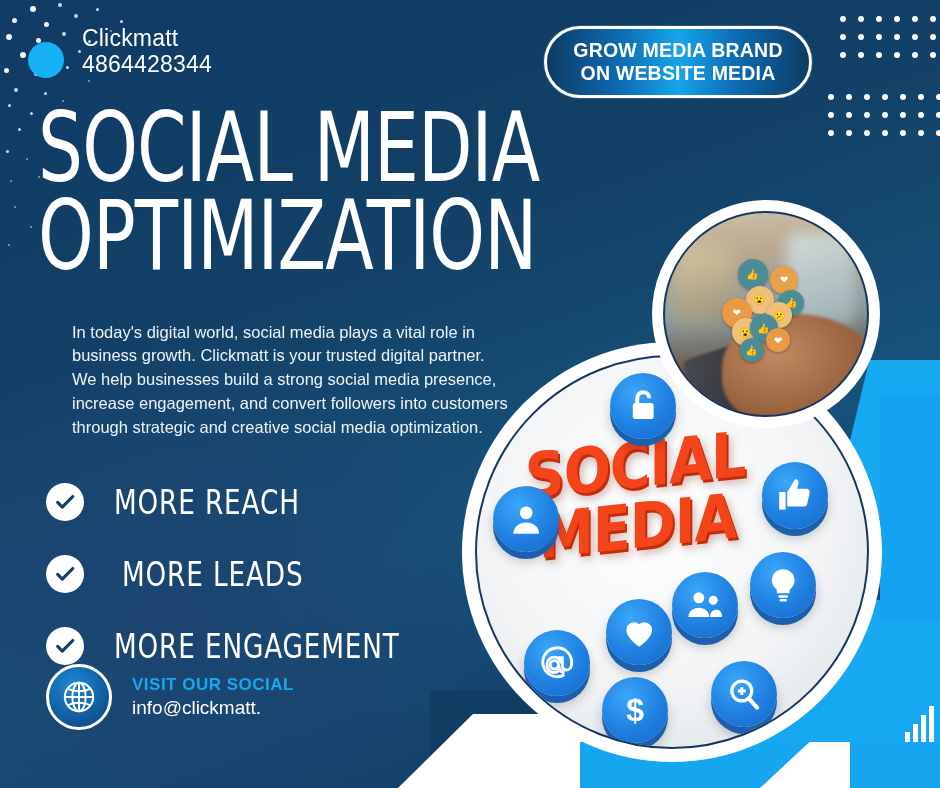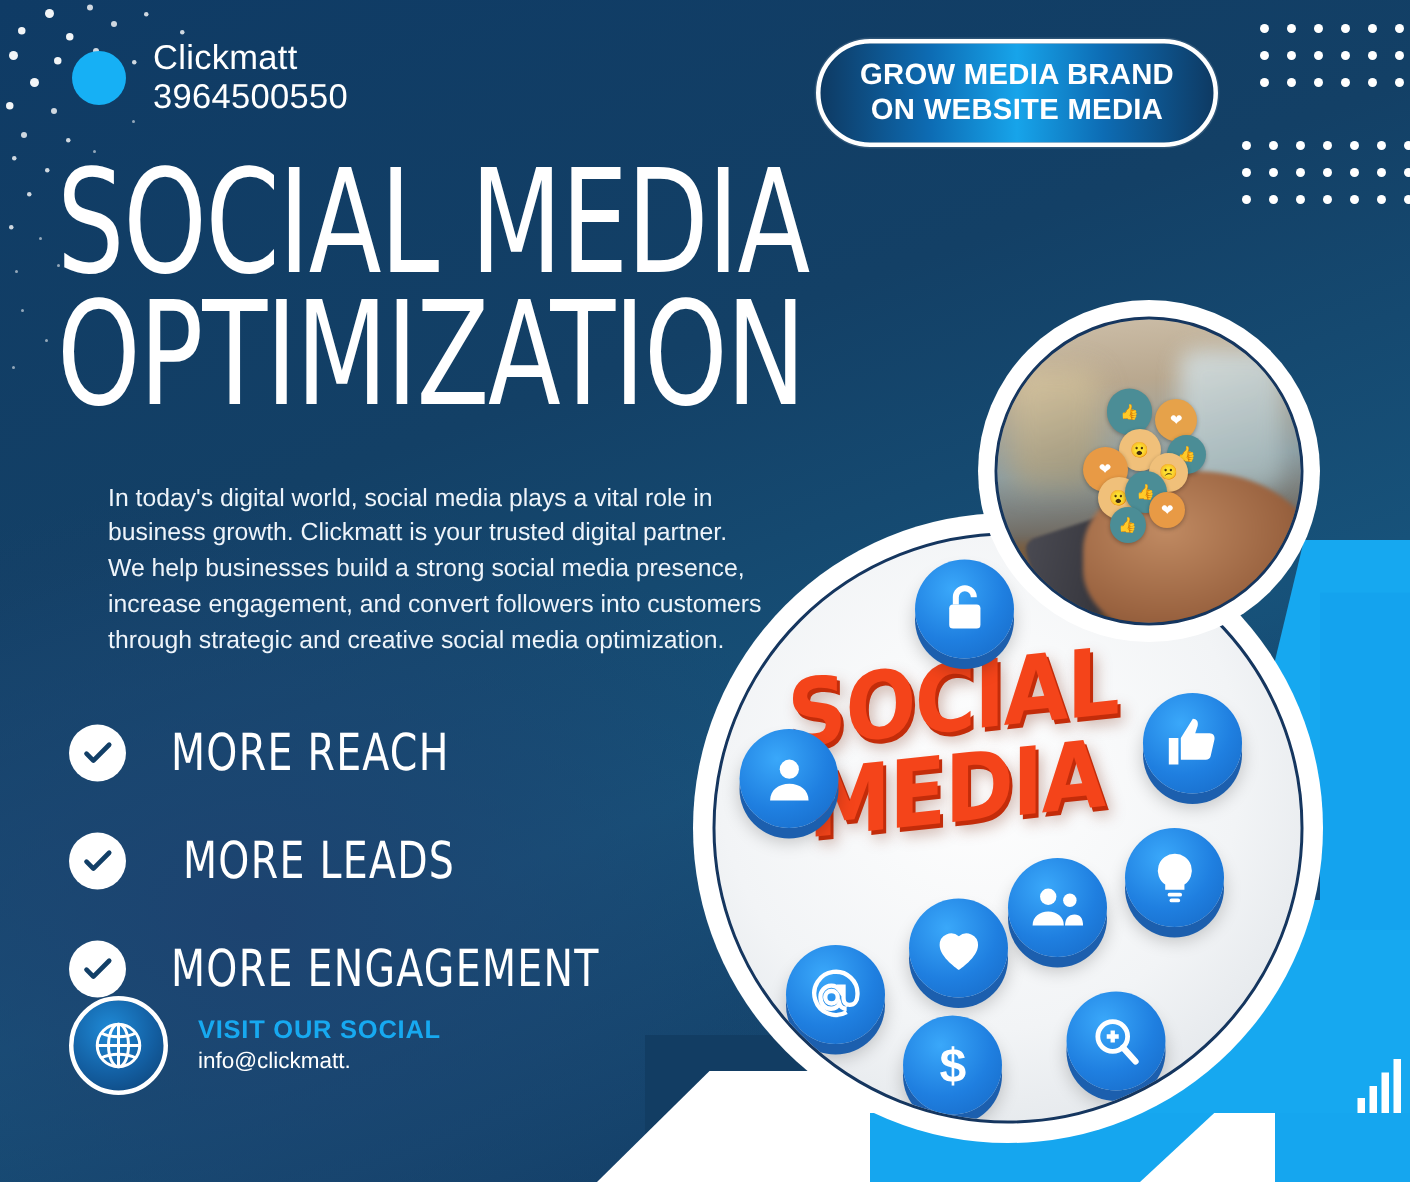--- a/index.html
+++ b/index.html
@@ -40,21 +40,21 @@
   .dotgrid{position:absolute;display:grid;gap:12px;}
   .dotgrid span{width:6px;height:6px;border-radius:50%;background:#ffffff;display:block;}
   #dots-a{left:840px;top:16px;grid-template-columns:repeat(6,6px);grid-template-rows:repeat(3,6px);}
   #dots-b{left:828px;top:94px;grid-template-columns:repeat(7,6px);grid-template-rows:repeat(3,6px);}
 
   
   #particles{position:absolute;left:0;top:0;width:200px;height:260px;}
   #particles b{position:absolute;background:#ffffff;border-radius:50%;display:block;}
 
   
-  #brand{position:absolute;left:48px;top:26px;display:flex;align-items:center;gap:18px;}
+  #brand{position:absolute;left:28px;top:26px;display:flex;align-items:flex-end;gap:18px;}
   #brand .logodot{width:36px;height:36px;border-radius:50%;background:#16b0f5;flex:none;}
   #brand .btxt{color:#fff;line-height:1.12;}
   #brand .bname{font-size:23px;letter-spacing:.2px;}
   #brand .bphone{font-size:23px;letter-spacing:.2px;}
 
   #badge{position:absolute;left:544px;top:26px;width:268px;height:72px;border-radius:38px;
     border:3px solid #ffffff;box-sizing:border-box;
     background:linear-gradient(90deg,#0e3a63 0%,#0d6cb4 28%,#17a4ea 50%,#0d6cb4 72%,#0e3a63 100%);
     display:flex;align-items:center;justify-content:center;text-align:center;
     box-shadow:0 0 0 1px rgba(255,255,255,.12);}
@@ -83,21 +83,21 @@
   .bullet.indent .blabel{margin-left:38px;}
 
   
   #website{position:absolute;left:46px;top:664px;display:flex;align-items:center;gap:20px;}
   #website .globe{width:66px;height:66px;border-radius:50%;border:3px solid #ffffff;
     box-sizing:border-box;background:radial-gradient(circle at 40% 32%,#1f8ad6 0%,#135fa2 55%,#0d3f72 100%);
     display:flex;align-items:center;justify-content:center;}
   #website .globe svg{width:40px;height:40px;}
   #website .wtxt{line-height:1.22;}
   #website .wtitle{color:#17a9f0;font-weight:bold;font-size:17px;letter-spacing:.5px;}
-  #website .wmail{color:#ffffff;font-size:15px;}
+  #website .wmail{color:#ffffff;font-size:19px;}
 
   
   .photocircle{position:absolute;border-radius:50%;background:#ffffff;
     display:flex;align-items:center;justify-content:center;overflow:hidden;}
   .photocircle .inner{border-radius:50%;overflow:hidden;position:relative;
     border:2px solid #15365f;box-sizing:border-box;}
 
   #circle-small{left:652px;top:200px;width:228px;height:228px;padding:11px;box-sizing:border-box;}
   #circle-small .inner{width:100%;height:100%;
     background:linear-gradient(175deg,#cdbfa9 0%,#b9a88f 22%,#8c9ea3 48%,#6c6257 70%,#3f3a33 100%);}
@@ -227,21 +227,21 @@
       <b style="left: 38px; top: 176px; width: 2px; height: 2px; opacity: 0.55;"></b>
       <b style="left: 14px; top: 206px; width: 2px; height: 2px; opacity: 0.55;"></b>
       <b style="left: 30px; top: 226px; width: 2px; height: 2px; opacity: 0.55;"></b>
       <b style="left: 8px; top: 244px; width: 2px; height: 2px; opacity: 0.55;"></b>
     </div>
 
   <div id="brand">
     <div class="logodot"></div>
     <div class="btxt">
       <div class="bname">Clickmatt</div>
-      <div class="bphone">3964500550</div>
+      <div class="bphone">4864428344</div>
     </div>
   </div>
 
   <div id="badge">
     <span>
       <span>GROW MEDIA BRAND</span><br>
       <span>ON WEBSITE MEDIA</span>
     </span>
   </div>
 

